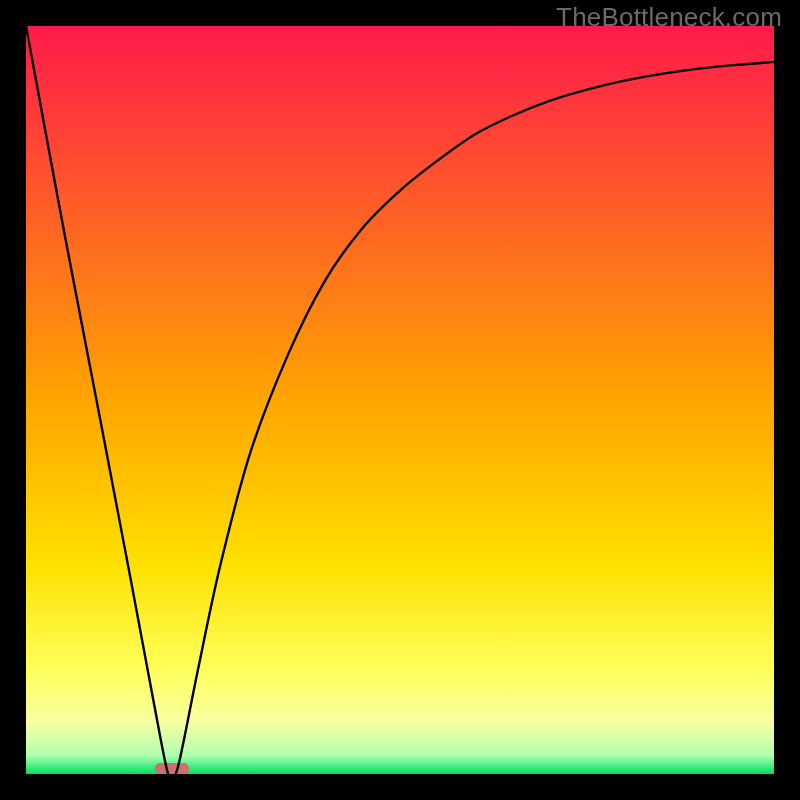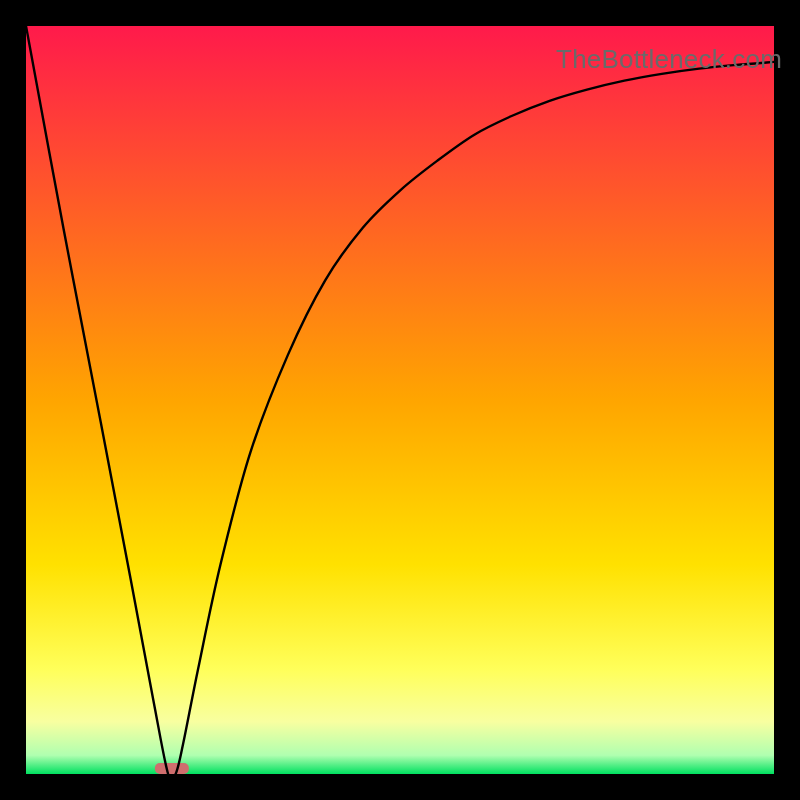--- a/index.html
+++ b/index.html
@@ -19,21 +19,20 @@
   }
   .watermark {
     position: absolute;
     top: 2px;
     right: 18px;
     color: #6a6a6a;
     font-size: 26px;
     font-weight: 500;
     letter-spacing: 0.2px;
     z-index: 20;
-    margin-top: 42px;
   }
   .plot-wrap {
     position: absolute;
     left: 26px;
     top: 26px;
     width: 748px;
     height: 748px;
   }
   svg { display: block; }
 </style>

